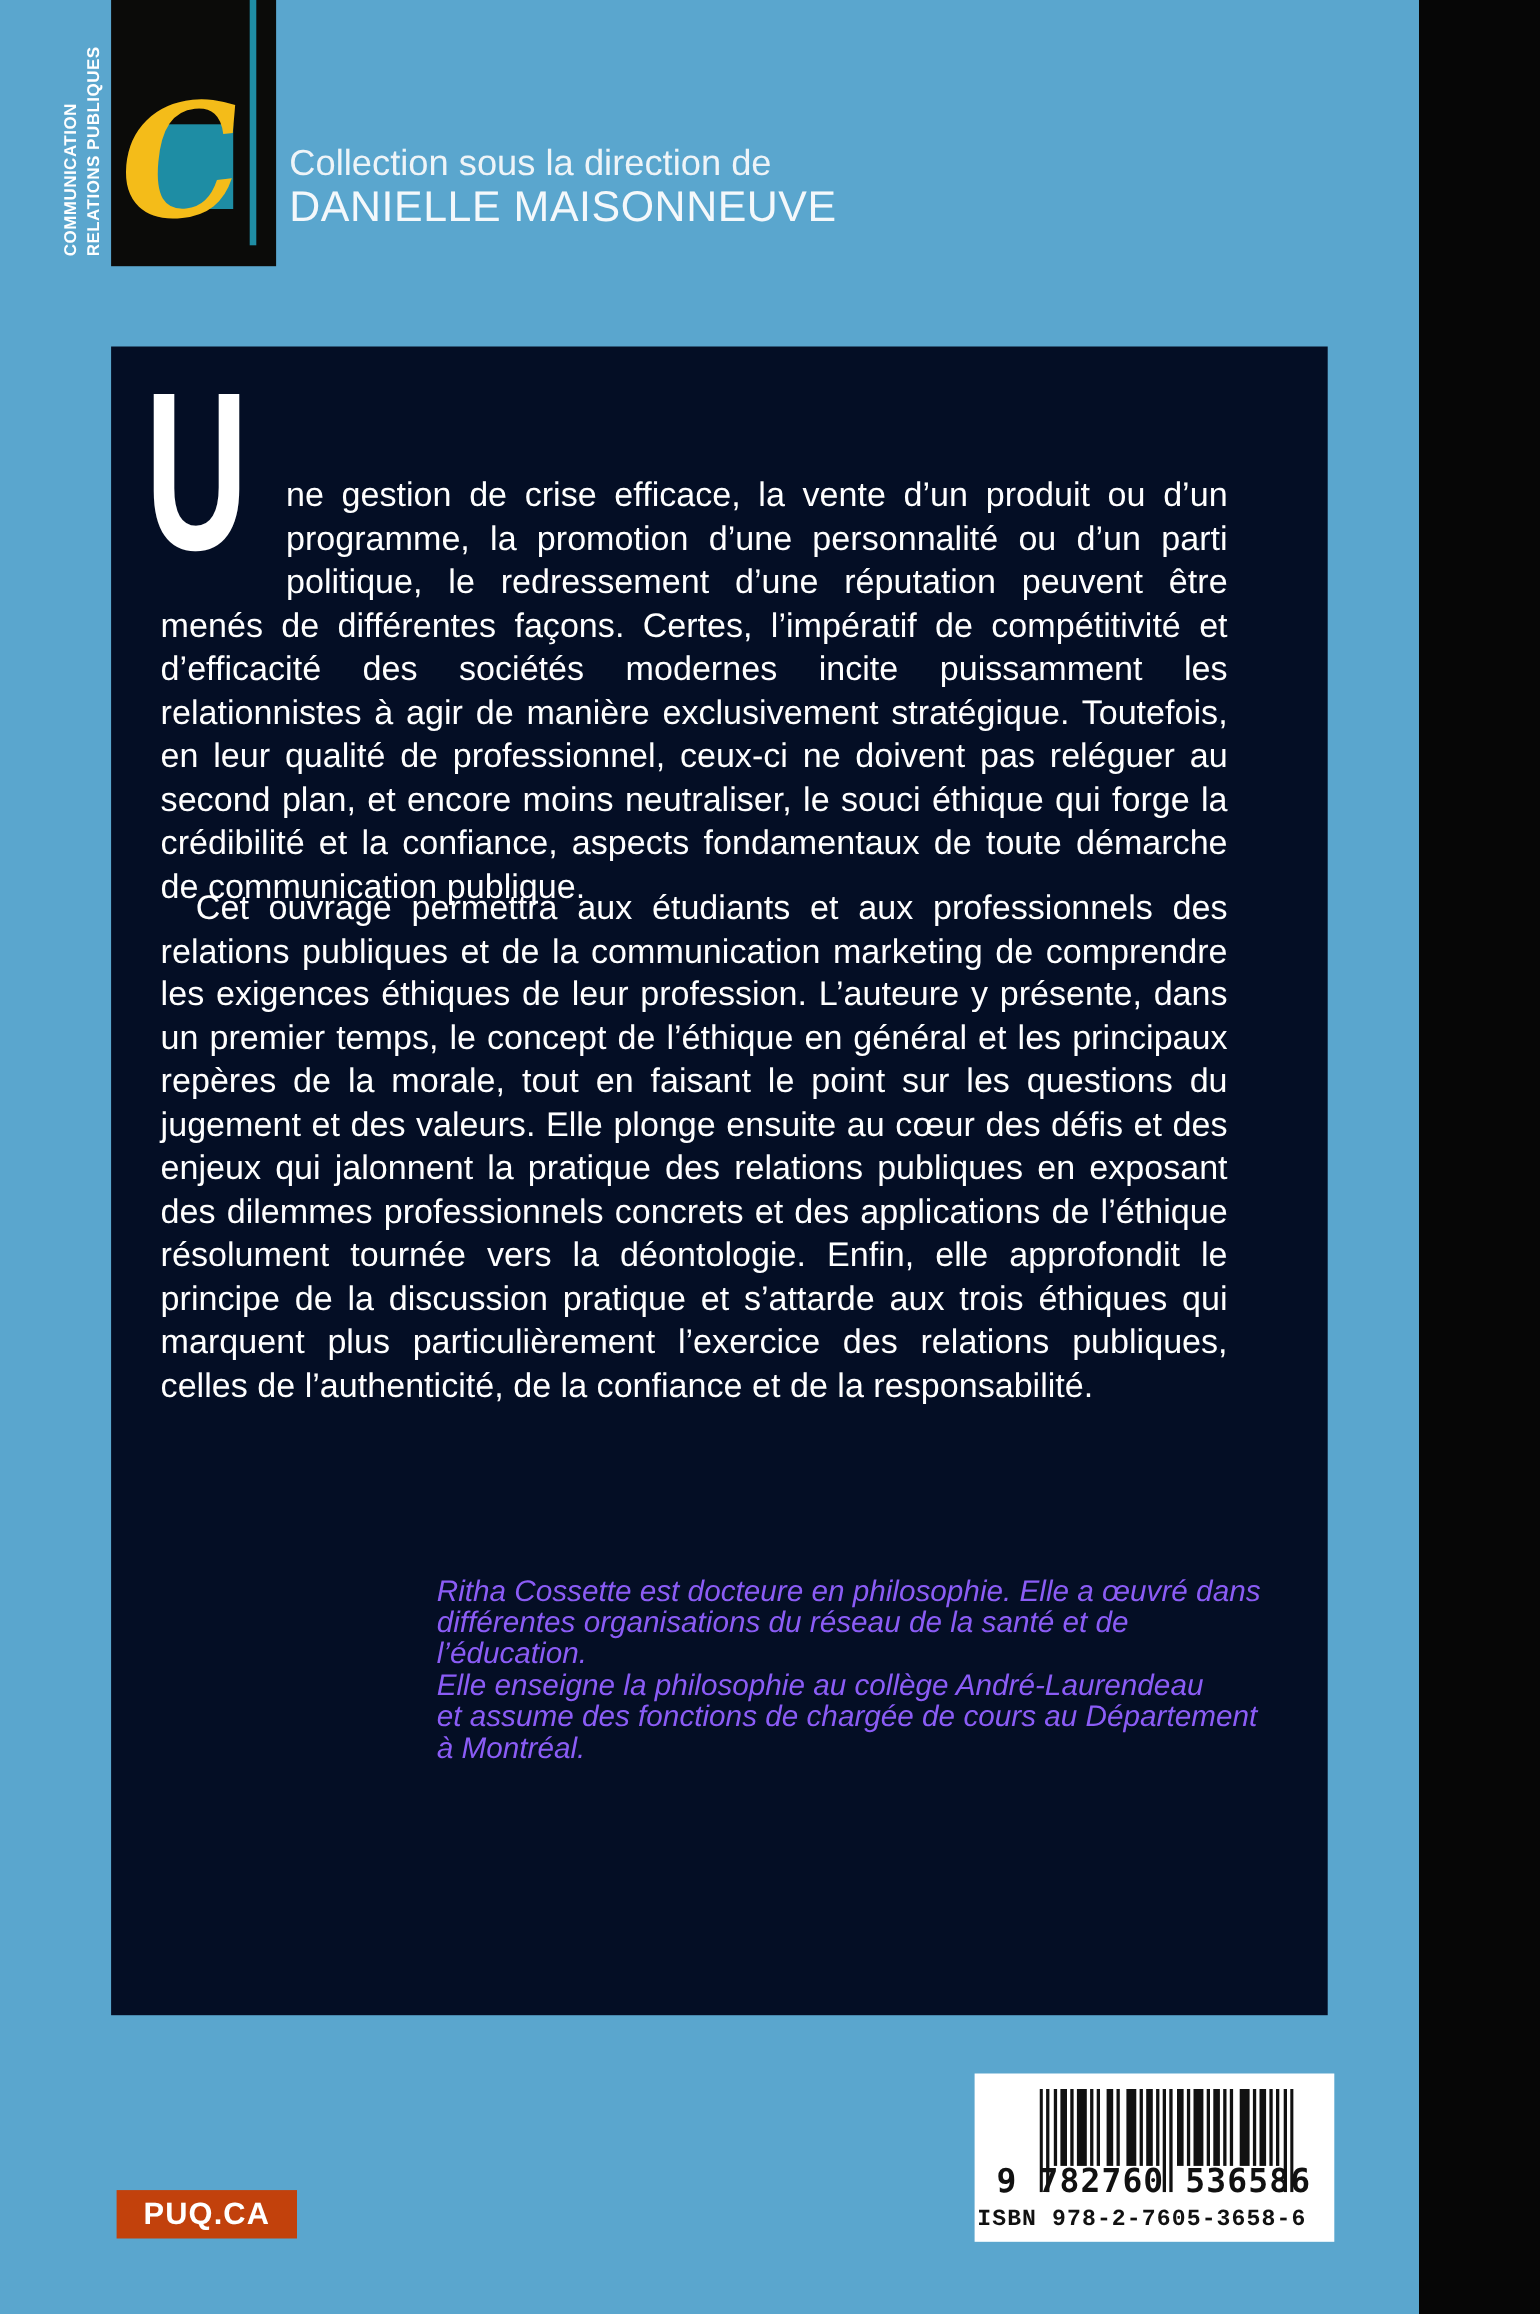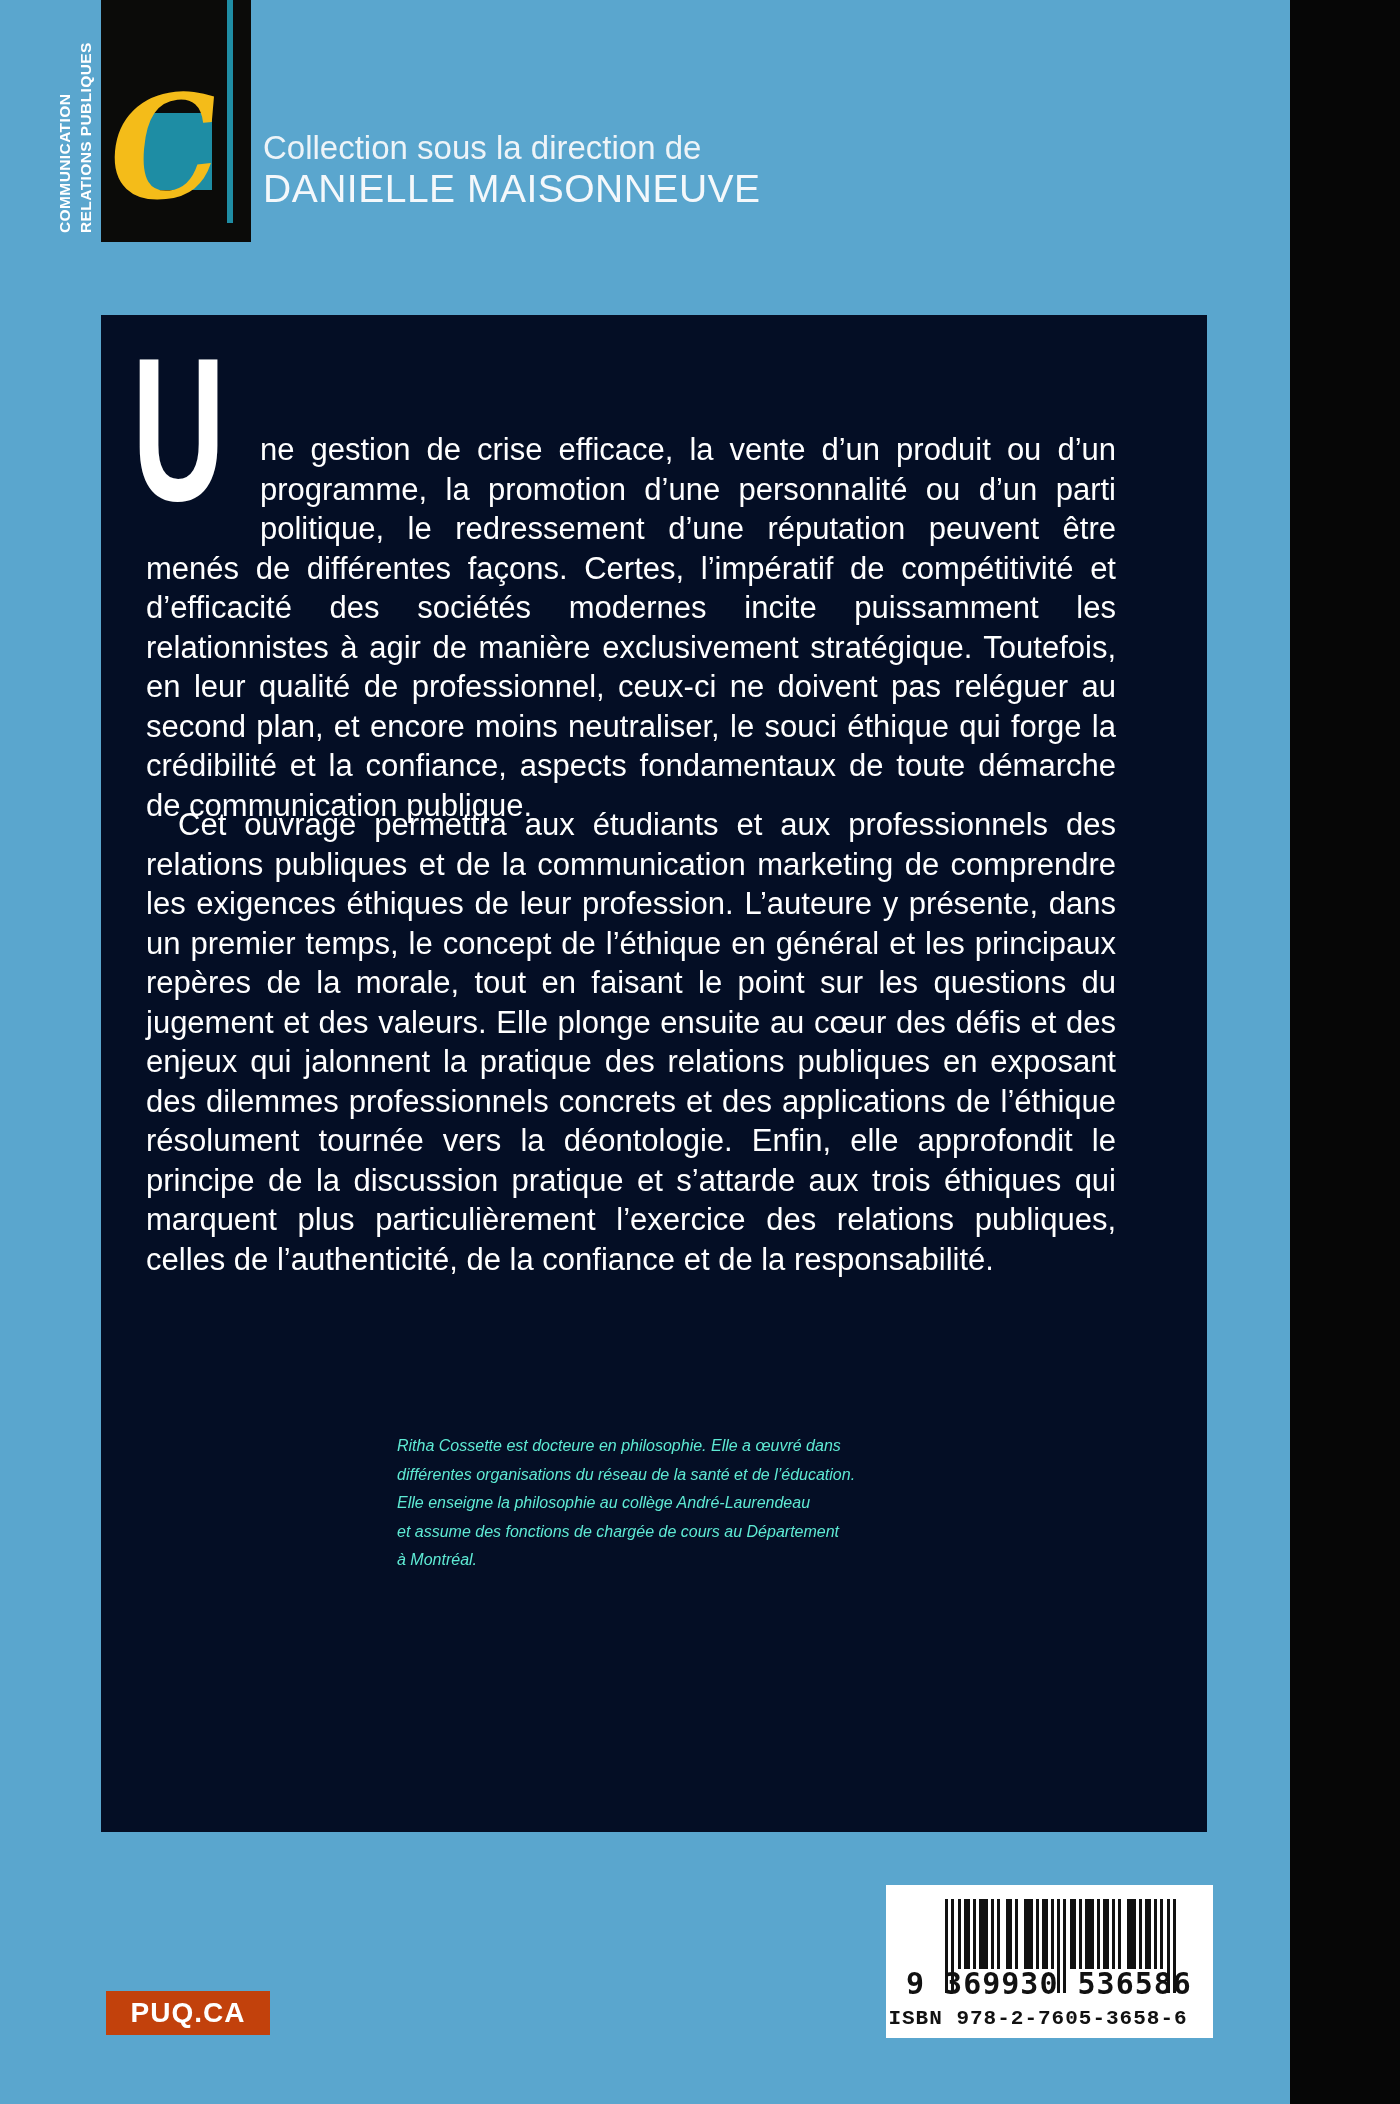--- a/index.html
+++ b/index.html
@@ -61,21 +61,21 @@
   .par1 { top:115px; position:absolute; }
   .par2 { top:490px; text-indent:32px; }
   .dropcap-float { float:left; width:114px; height:80px; }
   .dropcap-glyph {
     position:absolute; left:-14px; top:-104px;
     font-size:205px; line-height:1; font-weight:bold; color:#ffffff;
     transform:scaleX(0.63); transform-origin:left top;
   }
   .bio {
     position:absolute; left:296px; top:1117px; width:760px;
-    color:#5eead4; font-style:italic; font-size:16px; line-height:28.5px;
+    color:#8b5cf6; font-style:italic; font-size:27px; line-height:28.5px;
   }
   
   .barcode-box {
     position:absolute; left:886px; top:1885px; width:327px; height:153px;
     background:#ffffff;
   }
   .barcode-bars { position:absolute; left:59px; top:14px; }
   .barcode-number {
     position:absolute; left:20px; top:84px; width:300px;
     color:#111111; font-family:"DejaVu Sans Mono", monospace;
@@ -165,21 +165,21 @@
           <rect x="158" y="0" width="6" height="70"></rect>
             <rect x="167" y="0" width="3" height="70"></rect>
           <rect x="173" y="0" width="3" height="70"></rect>
             <rect x="182" y="0" width="9" height="70"></rect>
           <rect x="194" y="0" width="3" height="70"></rect>
             <rect x="200" y="0" width="6" height="70"></rect>
           <rect x="209" y="0" width="3" height="70"></rect>
             <rect x="215" y="0" width="3" height="70"></rect>
         </g>
       </svg>
-      <div class="barcode-number">9 369930 536586</div>
+      <div class="barcode-number">9 782760 536586</div>
       <div class="barcode-isbn">ISBN 978-2-7605-3658-6</div>
     </div>
 
     <div class="publisher-badge">
       <span class="publisher-label">PUQ.CA</span>
     </div>
 
   </div>
 
   <div style="position:absolute; left:1290px; top:0; width:110px; height:2104px; background:#060606;"></div>

